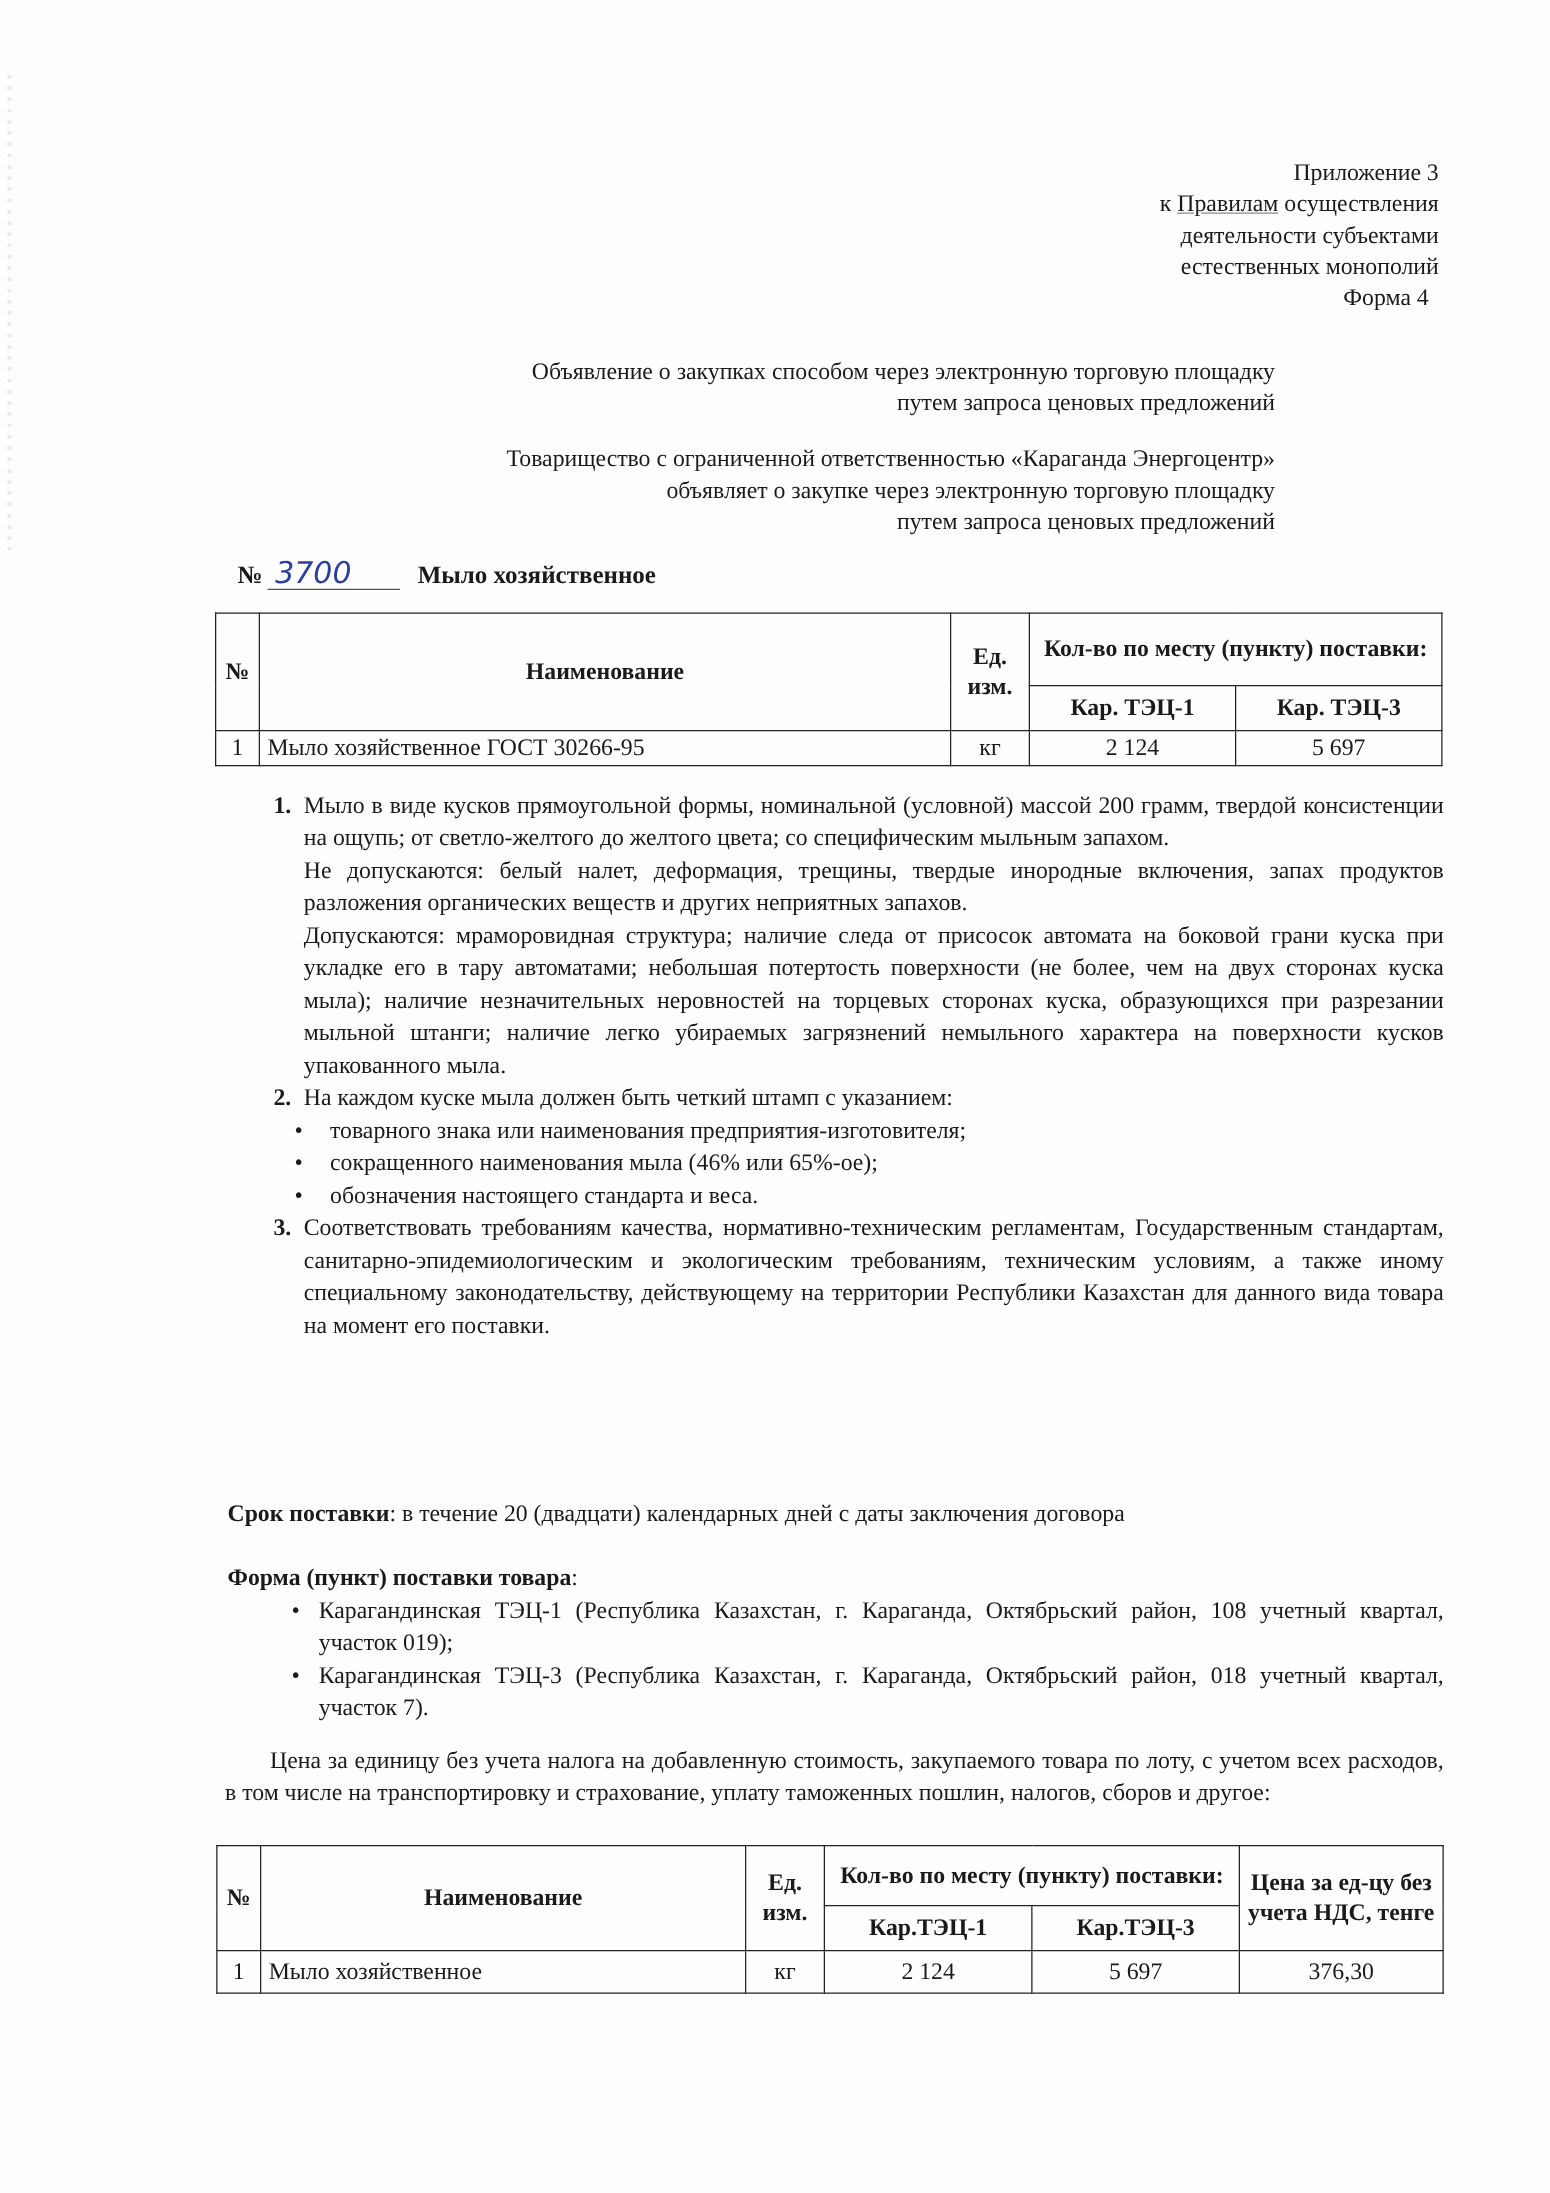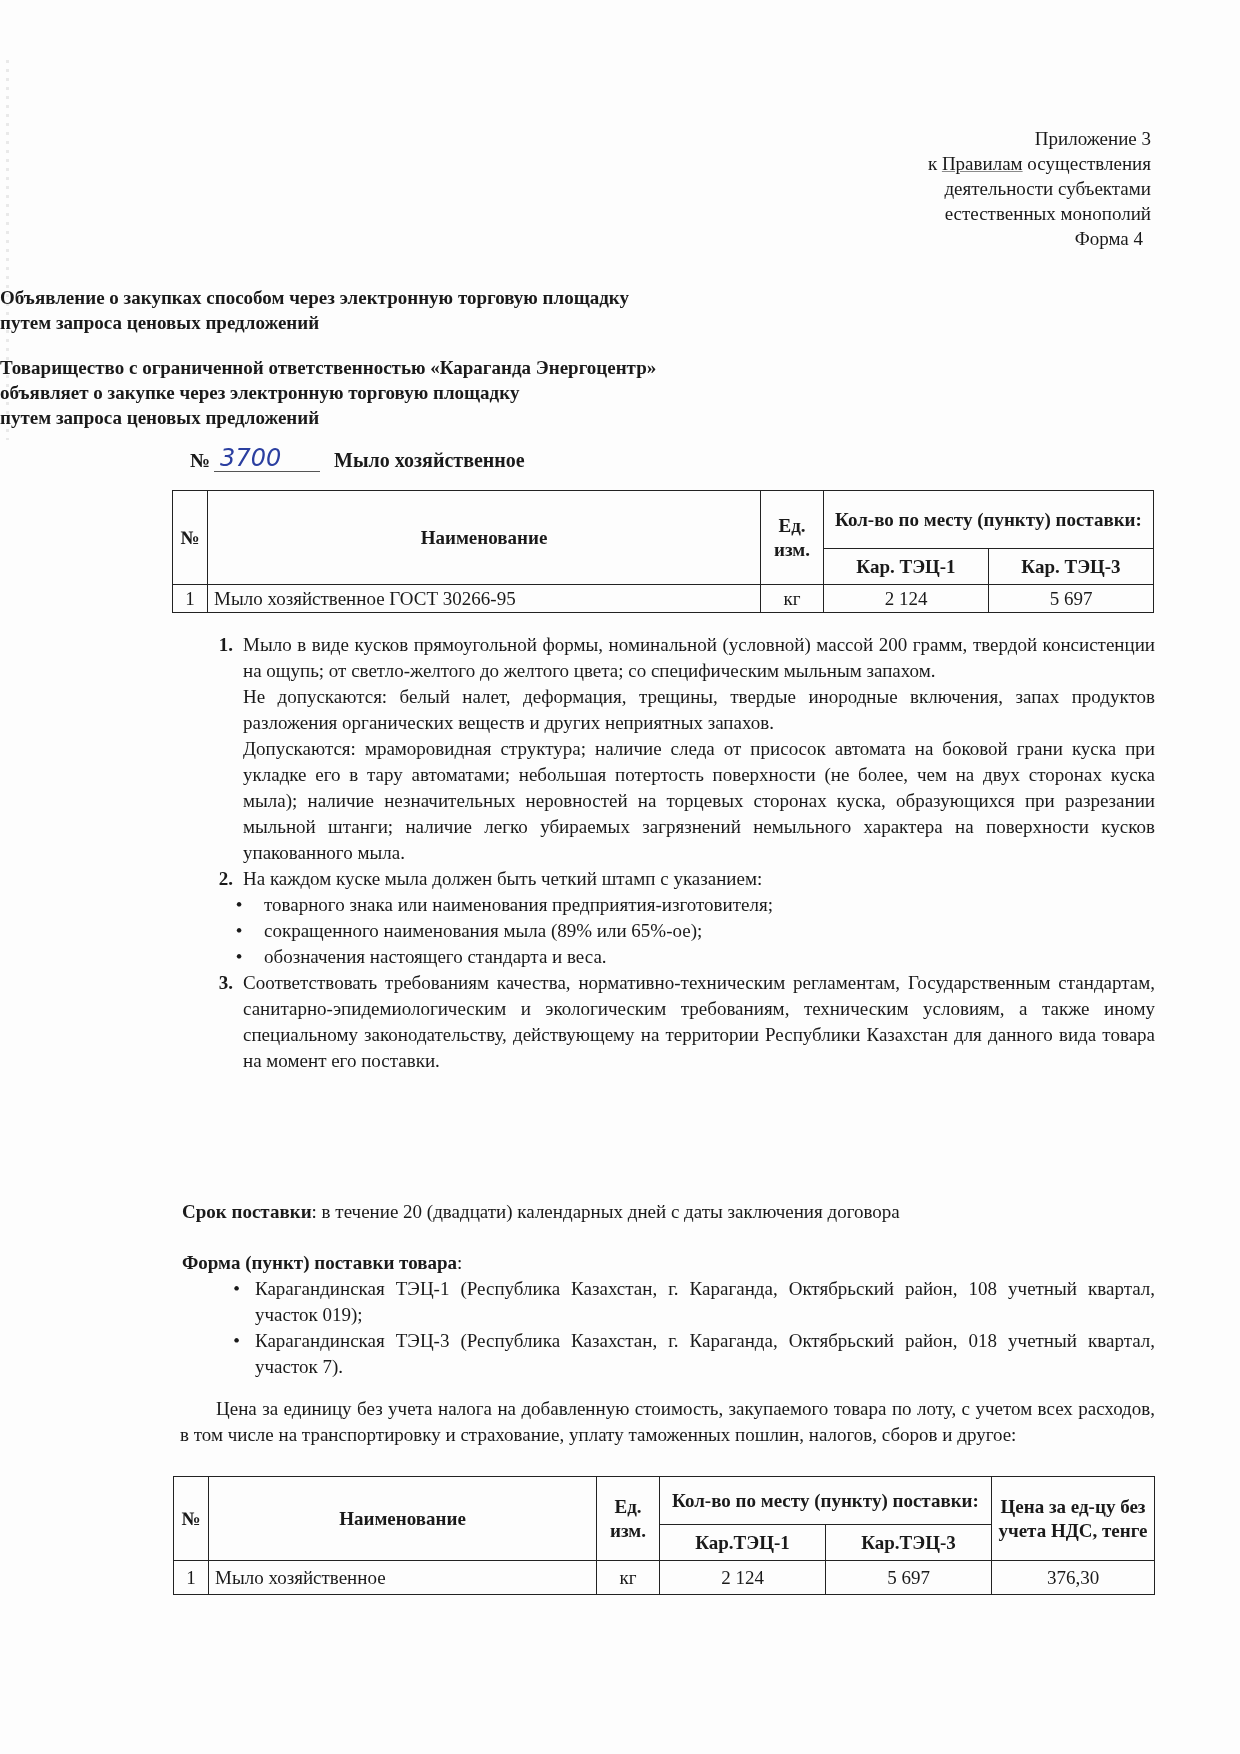--- a/index.html
+++ b/index.html
@@ -11,21 +11,21 @@
     .scanline {
       position: absolute; left: 6px; top: 60px; width: 3px; height: 380px;
       background: repeating-linear-gradient(#e4e4e4 0 3px, transparent 3px 9px);
       opacity: .8;
     }
     .appendix {
       position: absolute; right: 89px; top: 126px; text-align: right;
       font-size: 19px; line-height: 25px;
     }
     .appendix .u { text-decoration: underline; text-decoration-color: #8a8a8a; }
-    .center { position: absolute; left: 0; width: 1020px; text-align: left; font-weight: bold; font-size: 19px; line-height: 25px; }
+    .center { position: absolute; left: 0; width: 1020px; text-align: right; font-weight: normal; font-size: 19px; line-height: 25px; }
     .t1 { top: 285px; }
     .t2 { top: 355px; }
     .lotline { position: absolute; left: 190px; top: 445px; font-size: 20px; font-weight: bold; display: flex; align-items: flex-end; }
     .lotnum {
       display: inline-block; width: 100px; border-bottom: 1px solid #555;
       font-family: "DejaVu Sans", sans-serif; font-weight: normal; font-style: italic;
       color: #2b3fa0; font-size: 24px; line-height: 26px; margin: 0 14px 0 4px; padding-left: 6px;
     }
     table { border-collapse: collapse; position: absolute; font-size: 19px; }
     td, th { border: 1.5px solid #222; padding: 0 6px; }
@@ -107,21 +107,21 @@
   <div class="item" style="margin-left:10px">
     <span class="num">2.</span>
     <div class="txt">На каждом куске мыла должен быть четкий штамп с указанием:</div>
   </div>
   <div class="item">
       <span class="bullet">•</span>
       <span class="txt">товарного знака или наименования предприятия-изготовителя;</span>
     </div>
   <div class="item">
       <span class="bullet">•</span>
-      <span class="txt">сокращенного наименования мыла (89% или 65%-ое);</span>
+      <span class="txt">сокращенного наименования мыла (46% или 65%-ое);</span>
     </div>
   <div class="item">
       <span class="bullet">•</span>
       <span class="txt">обозначения настоящего стандарта и веса.</span>
     </div>
   <div class="item" style="margin-left:10px">
     <span class="num">3.</span>
     <div class="txt">Соответствовать требованиям качества, нормативно-техническим регламентам, Государственным стандартам, санитарно-эпидемиологическим и экологическим требованиям, техническим условиям, а также иному специальному законодательству, действующему на территории Республики Казахстан для данного вида товара на момент его поставки.</div>
   </div>
 </div>

